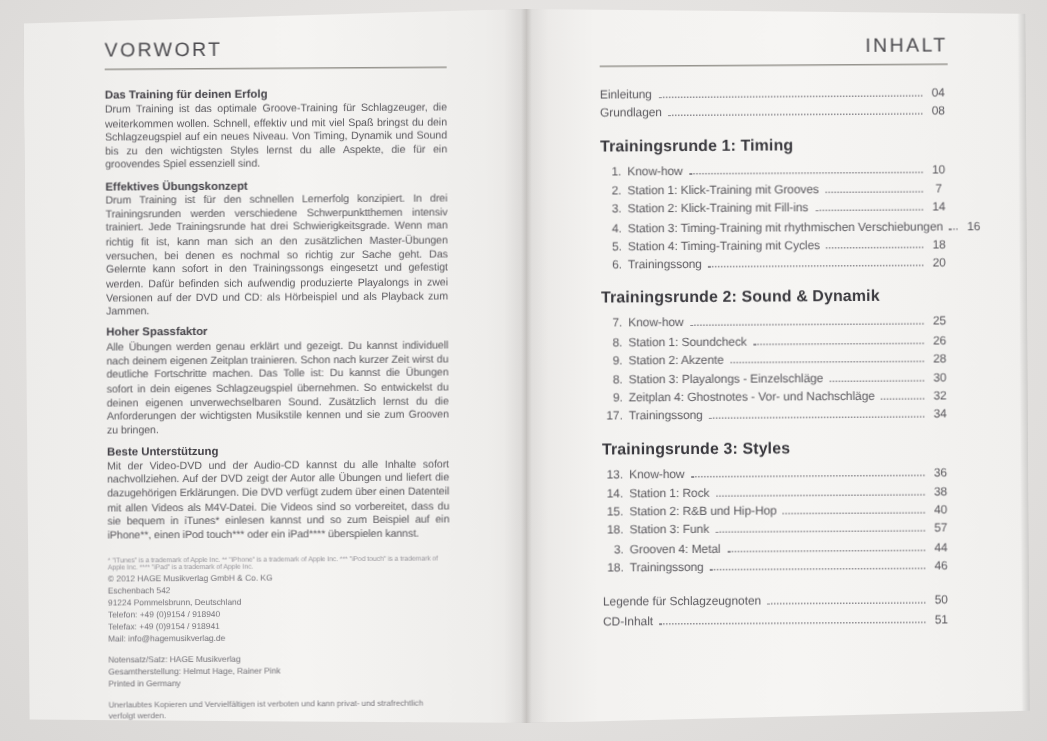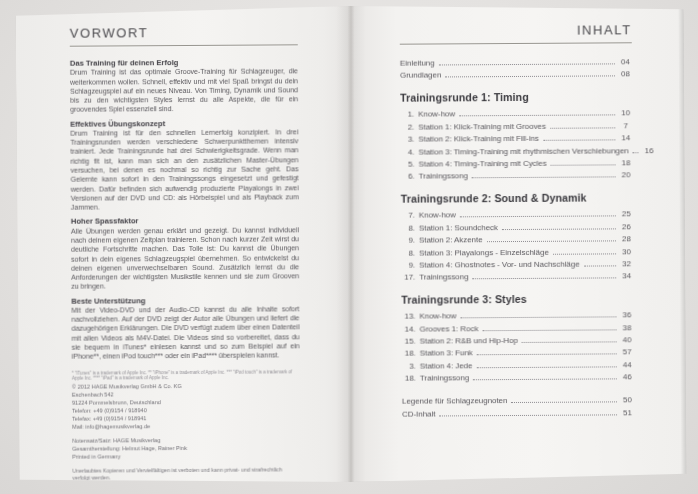--- a/index.html
+++ b/index.html
@@ -216,21 +216,21 @@
 
         <div class="toc-row">
           <span class="toc-num">8.</span>
           <span class="toc-label">Station 3: Playalongs - Einzelschläge</span>
           <span class="toc-dots"></span>
           <span class="toc-page">30</span>
         </div>
 
         <div class="toc-row">
           <span class="toc-num">9.</span>
-          <span class="toc-label">Station 4: Ghostnotes - Vor- und Nachschläge</span>
+          <span class="toc-label">Zeitplan 4: Ghostnotes - Vor- und Nachschläge</span>
           <span class="toc-dots"></span>
           <span class="toc-page">32</span>
         </div>
 
         <div class="toc-row">
           <span class="toc-num">17.</span>
           <span class="toc-label">Trainingssong</span>
           <span class="toc-dots"></span>
           <span class="toc-page">34</span>
         </div>
@@ -239,42 +239,42 @@
 
         <div class="toc-row">
           <span class="toc-num">13.</span>
           <span class="toc-label">Know-how</span>
           <span class="toc-dots"></span>
           <span class="toc-page">36</span>
         </div>
 
         <div class="toc-row">
           <span class="toc-num">14.</span>
-          <span class="toc-label">Grooves 1: Rock</span>
+          <span class="toc-label">Station 1: Rock</span>
           <span class="toc-dots"></span>
           <span class="toc-page">38</span>
         </div>
 
         <div class="toc-row">
           <span class="toc-num">15.</span>
           <span class="toc-label">Station 2: R&amp;B und Hip-Hop</span>
           <span class="toc-dots"></span>
           <span class="toc-page">40</span>
         </div>
 
         <div class="toc-row">
           <span class="toc-num">18.</span>
           <span class="toc-label">Station 3: Funk</span>
           <span class="toc-dots"></span>
           <span class="toc-page">57</span>
         </div>
 
         <div class="toc-row">
           <span class="toc-num">3.</span>
-          <span class="toc-label">Station 4: Jede</span>
+          <span class="toc-label">Grooven 4: Metal</span>
           <span class="toc-dots"></span>
           <span class="toc-page">44</span>
         </div>
 
         <div class="toc-row">
           <span class="toc-num">18.</span>
           <span class="toc-label">Trainingssong</span>
           <span class="toc-dots"></span>
           <span class="toc-page">46</span>
         </div>

